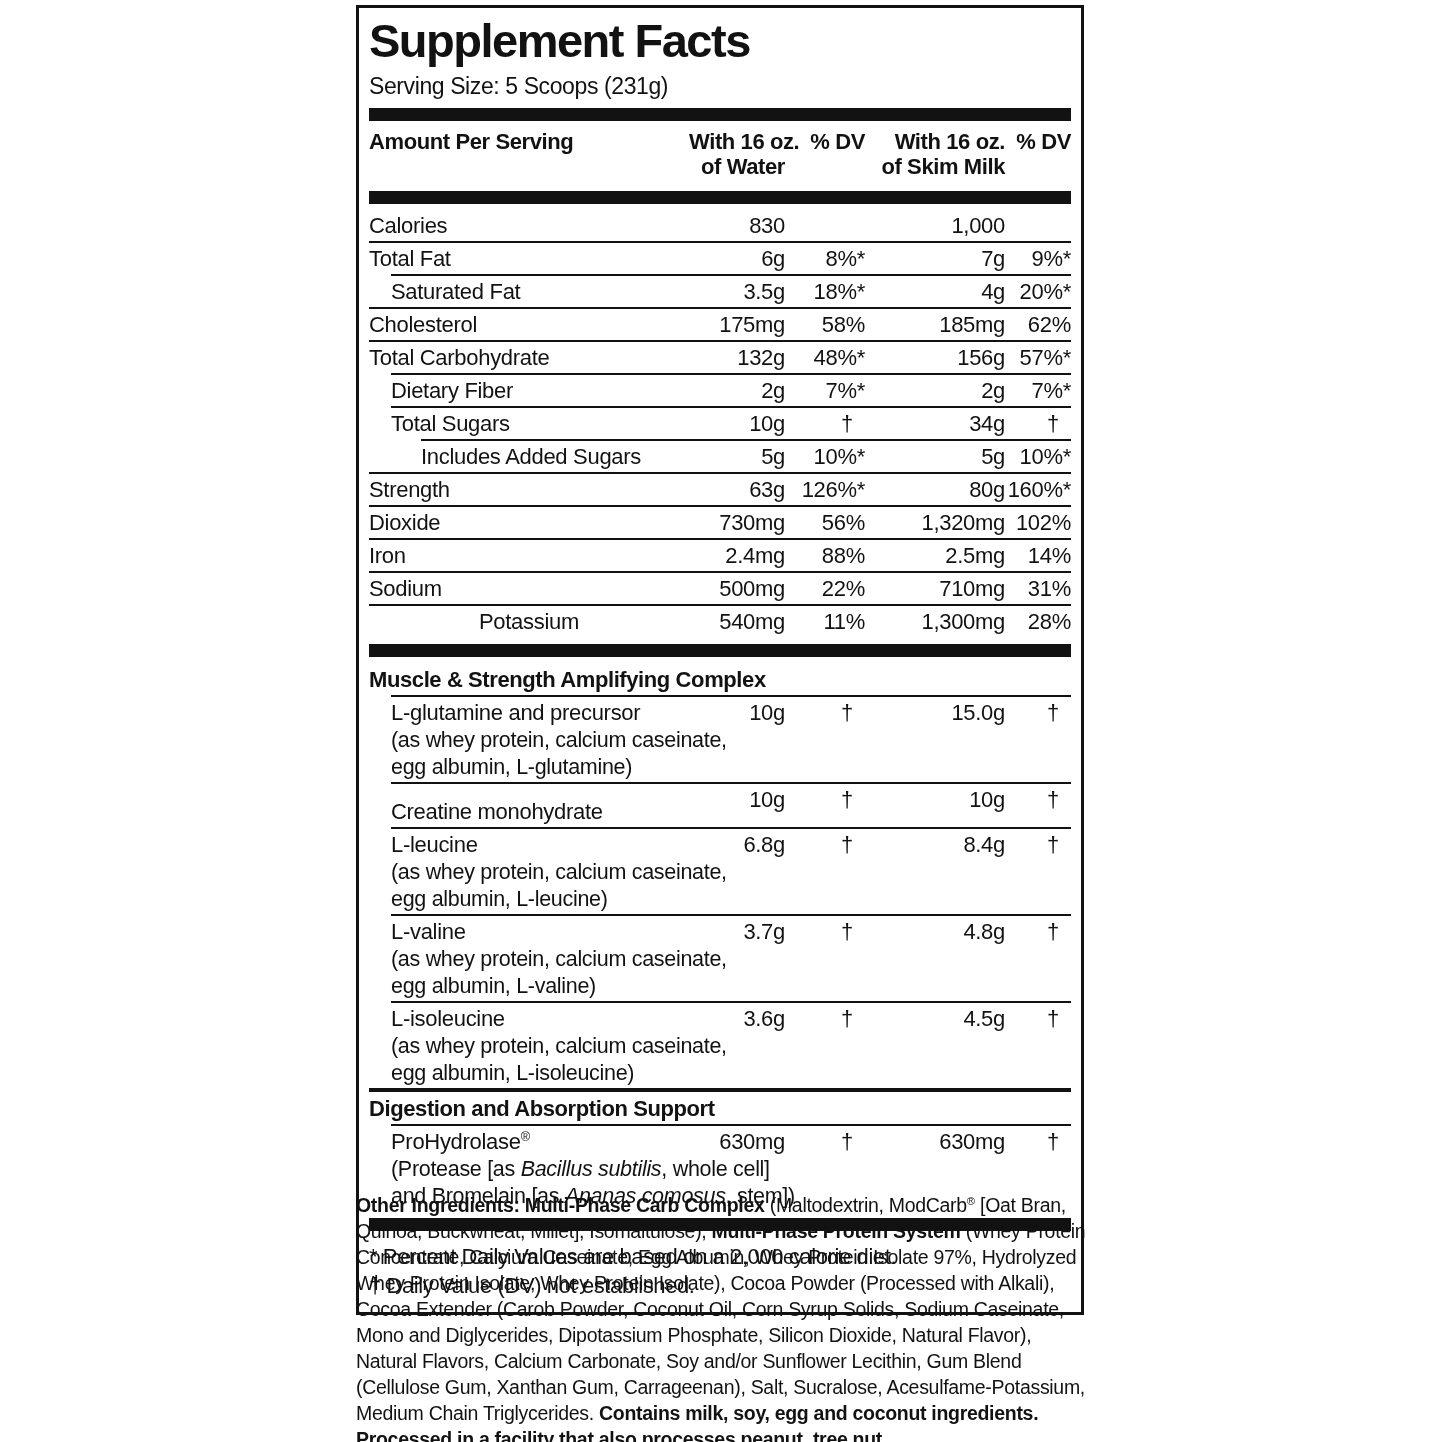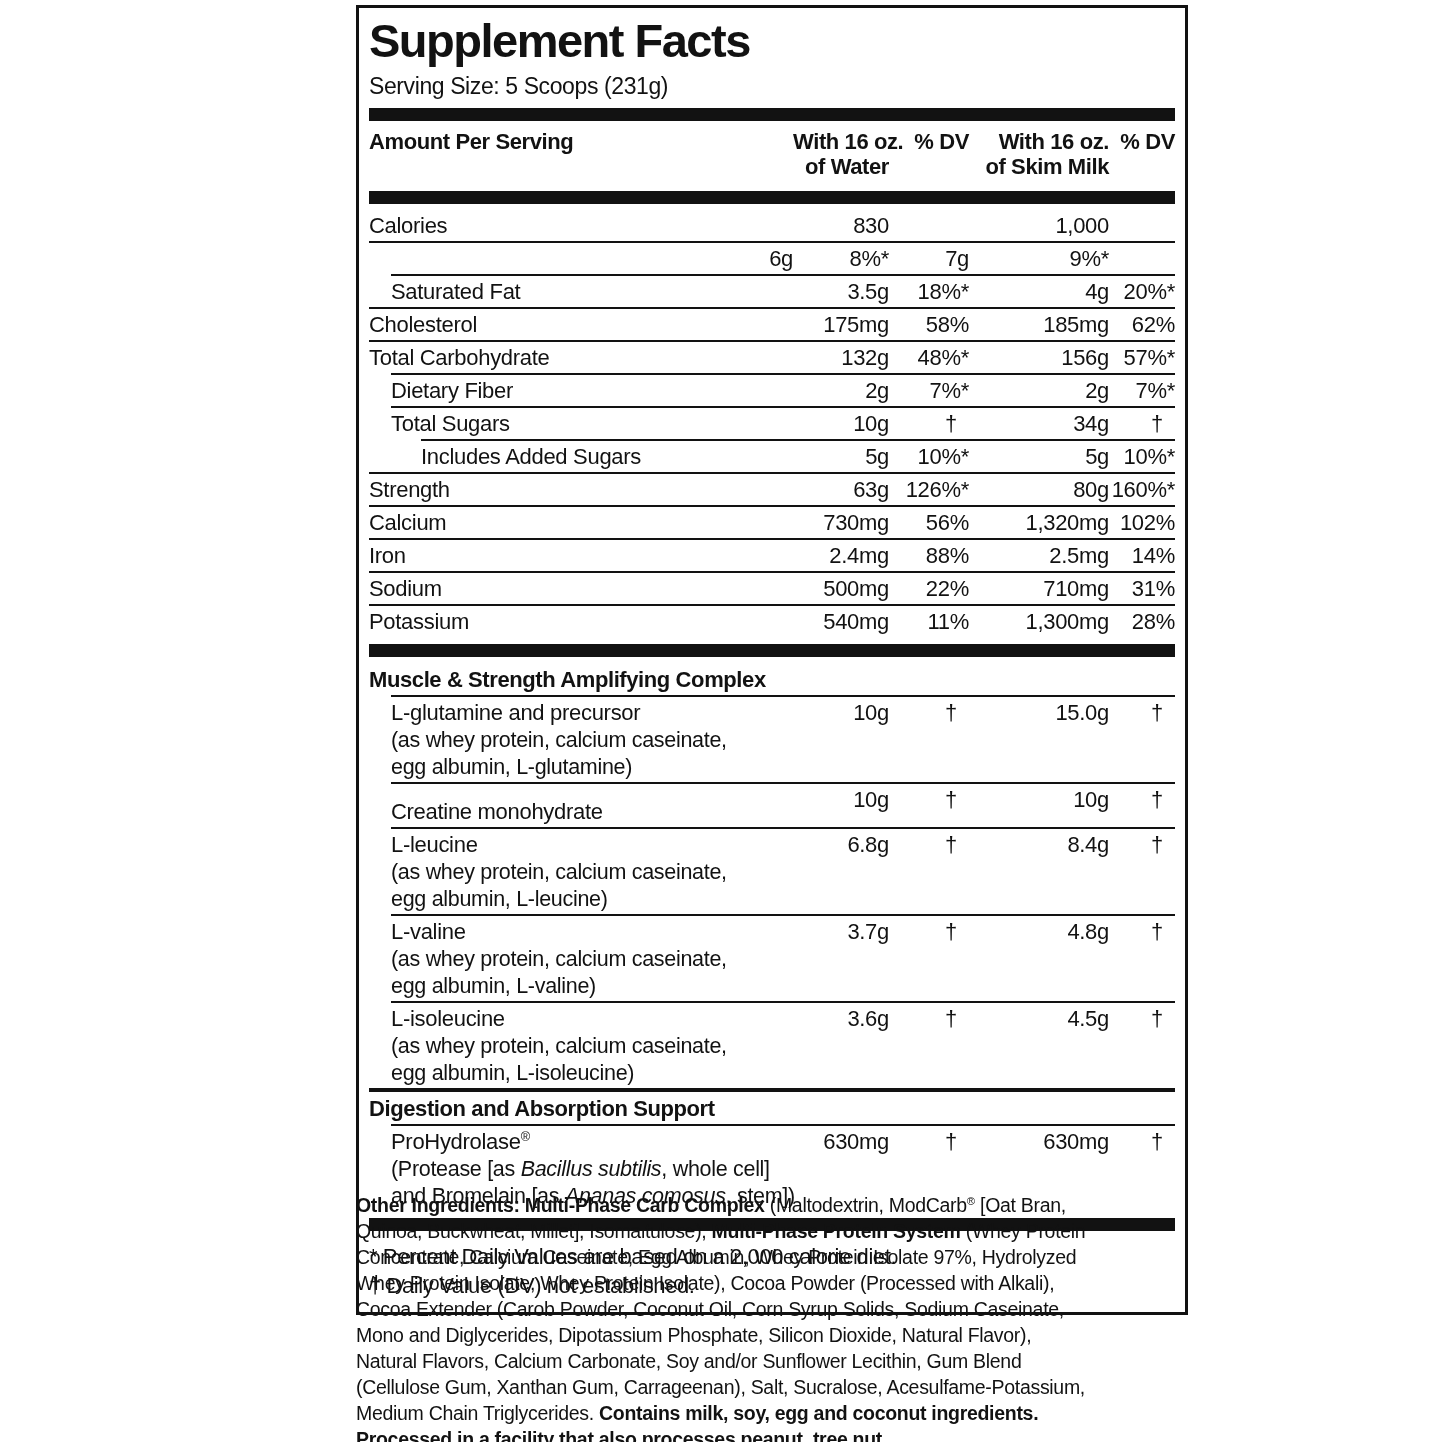--- a/index.html
+++ b/index.html
@@ -1,21 +1,21 @@
 <!DOCTYPE html>
 <html><head>
 <meta charset="utf-8">
 <style>
   html,body{margin:0;padding:0;}
   body{
     width:1442px;height:1442px;position:relative;background:#ffffff;
     font-family:"Liberation Sans",sans-serif;color:#121212;overflow:hidden;
   }
   .sf-box{
-    position:absolute;left:356px;top:5px;width:832px;box-sizing:border-box;
+    position:absolute;left:356px;top:5px;width:728px;box-sizing:border-box;
     border:3px solid #121212;background:#fff;padding:8px 10px 12px 10px;
   }
   .sf-title{font-size:47px;font-weight:bold;letter-spacing:-1.5px;line-height:1.08;margin-bottom:4px;}
   .serving{font-size:23px;line-height:30px;letter-spacing:-0.4px;}
   .thick-bar{height:13px;background:#121212;margin:7px 0 6px 0;}
   .grid5{display:grid;grid-template-columns:1fr 96px 80px 140px 66px;}
   .hdr{font-weight:bold;font-size:22px;line-height:25px;padding:2px 0 5px 0;letter-spacing:-0.4px;}
   .hdr .r{text-align:right;}
   .row{font-size:22px;line-height:29px;letter-spacing:-0.3px;padding:1px 0;}
   .cell{white-space:nowrap;}
@@ -62,20 +62,21 @@
   <div>
       <div class="grid5 row">
         <div class="cell name" style="padding-left: 0px;"><span>Calories</span></div>
         <div class="cell amt">830</div>
         <div class="cell dv"></div>
         <div class="cell amt">1,000</div>
         <div class="cell dv"></div>
       </div>
       <div class="sep" style="margin-left: 0px;"></div>
       <div class="grid5 row">
+        <div class="cell name" style="padding-left: 0px;"><span>Total Fat</span></div>
         <div class="cell amt">6g</div>
         <div class="cell dv">8%*</div>
         <div class="cell amt">7g</div>
         <div class="cell dv">9%*</div>
       </div>
       <div class="sep" style="margin-left: 22px;"></div>
       <div class="grid5 row">
         <div class="cell name" style="padding-left: 22px;"><span>Saturated Fat</span></div>
         <div class="cell amt">3.5g</div>
         <div class="cell dv">18%*</div>
@@ -125,21 +126,21 @@
       <div class="sep" style="margin-left: 0px;"></div>
       <div class="grid5 row">
         <div class="cell name" style="padding-left: 0px;"><span>Strength</span></div>
         <div class="cell amt">63g</div>
         <div class="cell dv">126%*</div>
         <div class="cell amt">80g</div>
         <div class="cell dv">160%*</div>
       </div>
       <div class="sep" style="margin-left: 0px;"></div>
       <div class="grid5 row">
-        <div class="cell name" style="padding-left: 0px;"><span>Calcium</span></div>
+        <div class="cell name" style="padding-left: 0px;"><span>Dioxide</span></div>
         <div class="cell amt">730mg</div>
         <div class="cell dv">56%</div>
         <div class="cell amt">1,320mg</div>
         <div class="cell dv">102%</div>
       </div>
       <div class="sep" style="margin-left: 0px;"></div>
       <div class="grid5 row">
         <div class="cell name" style="padding-left: 0px;"><span>Iron</span></div>
         <div class="cell amt">2.4mg</div>
         <div class="cell dv">88%</div>
@@ -149,21 +150,21 @@
       <div class="sep" style="margin-left: 0px;"></div>
       <div class="grid5 row">
         <div class="cell name" style="padding-left: 0px;"><span>Sodium</span></div>
         <div class="cell amt">500mg</div>
         <div class="cell dv">22%</div>
         <div class="cell amt">710mg</div>
         <div class="cell dv">31%</div>
       </div>
       <div class="sep" style="margin-left: 0px;"></div>
       <div class="grid5 row">
-        <div class="cell name" style="padding-left: 0px;"><span>Potassium</span></div>
+        <div class="cell name" style="padding-left: 0px; text-align: center;"><span>Potassium</span></div>
         <div class="cell amt">540mg</div>
         <div class="cell dv">11%</div>
         <div class="cell amt">1,300mg</div>
         <div class="cell dv">28%</div>
       </div>
       <div class="thick-bar"></div>
       <div class="section-title">Muscle &amp; Strength Amplifying Complex</div>
       <div class="sep" style="margin-left: 22px;"></div>
       <div class="grid5 row">
         <div class="cell name" style="padding-left: 22px;"><span>L-glutamine and precursor</span></div>

